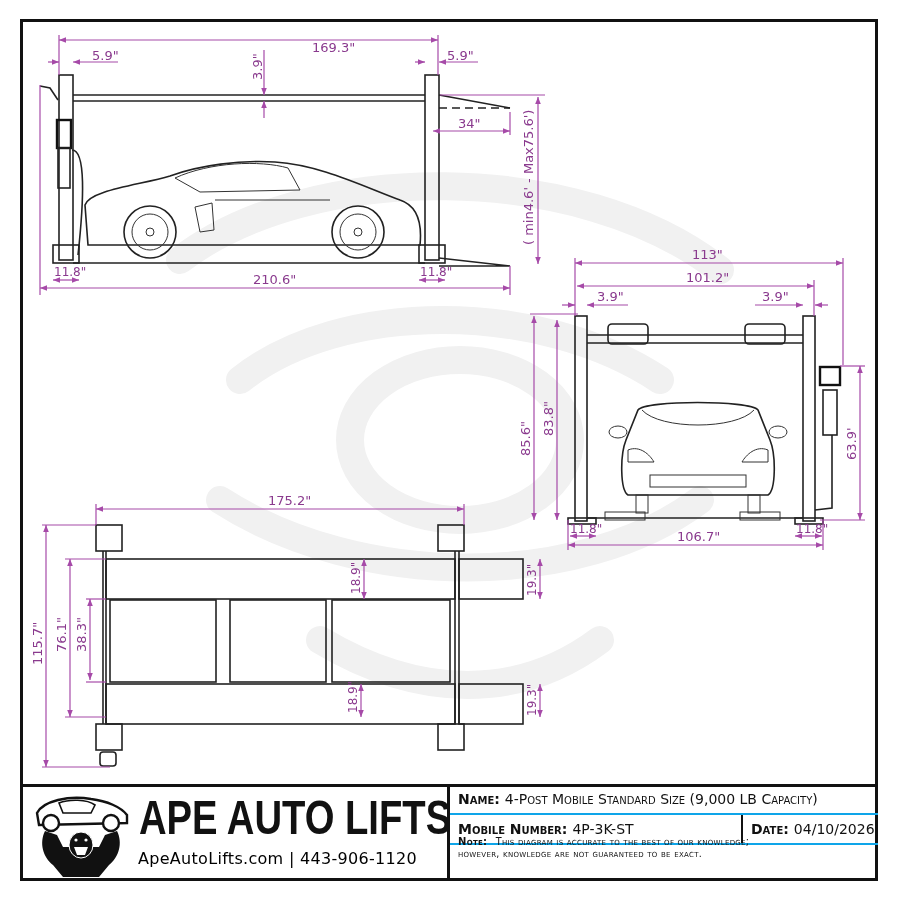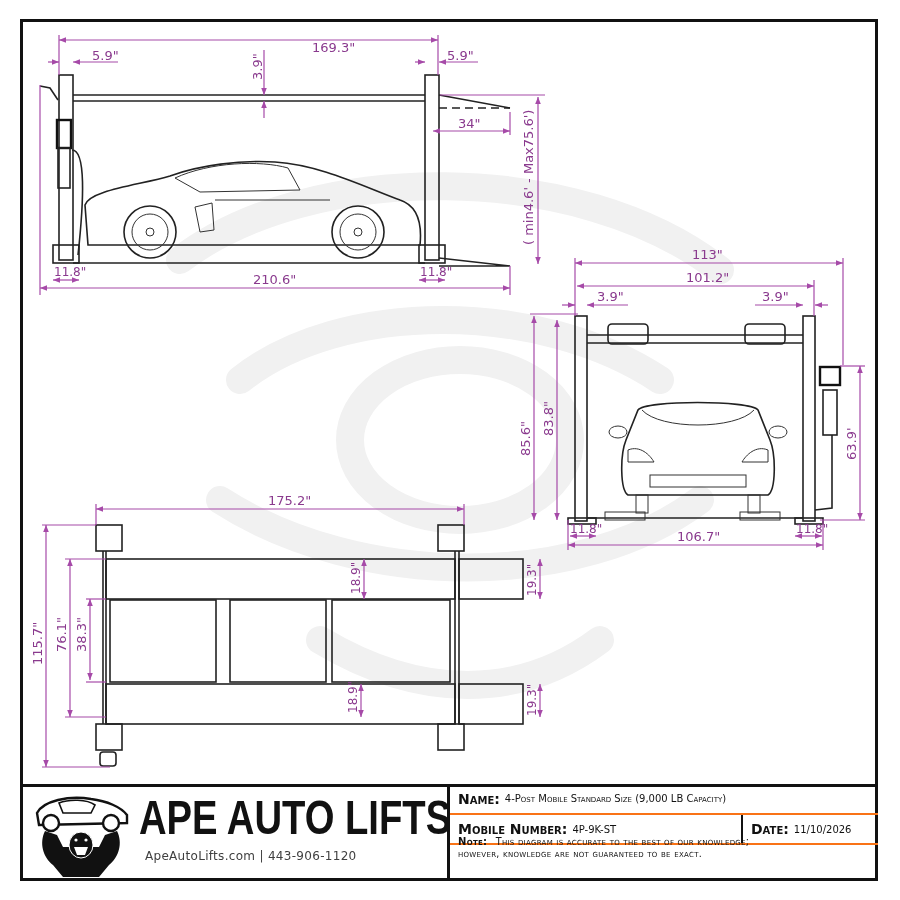--- a/index.html
+++ b/index.html
@@ -9,29 +9,29 @@
   svg.draw{position:absolute;left:0;top:0;width:900px;height:900px;}
   .dim{font-family:"DejaVu Sans",sans-serif;font-size:13px;fill:#8a3a8e;}
   .dim-sm{font-family:"DejaVu Sans",sans-serif;font-size:12px;fill:#8a3a8e;}
   .ln{stroke:#222;stroke-width:1.6;fill:none;}
   .ln-thin{stroke:#333;stroke-width:1;fill:none;}
   .ln-bold{stroke:#111;stroke-width:2.4;fill:none;}
   .dl{stroke:#a64aa8;stroke-width:1.2;fill:none;}
   .titleblock{position:absolute;left:20px;top:784px;width:858px;height:97px;border-top:3px solid #111;box-sizing:border-box;}
   .brand{position:absolute;left:23px;top:787px;width:424px;height:91px;}
   .brand-name{position:absolute;left:116px;top:6px;font-family:"Liberation Sans",sans-serif;font-weight:bold;font-size:49px;letter-spacing:0px;color:#111;transform:scaleX(0.78);transform-origin:left top;white-space:nowrap;line-height:1;}
-  .brand-contact{position:absolute;left:122px;top:62px;font-family:"DejaVu Sans",sans-serif;font-size:12px;color:#404040;white-space:nowrap;letter-spacing:0.3px;}
+  .brand-contact{position:absolute;left:115px;top:62px;font-family:"DejaVu Sans",sans-serif;font-size:16px;color:#000000;white-space:nowrap;letter-spacing:0.3px;}
   .info{position:absolute;left:447px;top:784px;width:431px;height:97px;border-left:3px solid #111;box-sizing:border-box;}
-  .row{position:absolute;left:0;width:428px;box-sizing:border-box;border-bottom:2px solid #f97316;font-family:"DejaVu Sans",sans-serif;color:#111;white-space:nowrap;}
+  .row{position:absolute;left:0;width:428px;box-sizing:border-box;border-bottom:2px solid #0ea5e9;font-family:"DejaVu Sans",sans-serif;color:#111;white-space:nowrap;}
   .r1{top:0;height:31px;}
   .r2{top:31px;height:30px;}
   .r3{top:48px;height:33px;border-bottom:none;}
   .cell{position:absolute;top:0;height:100%;display:flex;align-items:center;padding-left:8px;box-sizing:border-box;}
   .lbl{font-weight:bold;font-variant:small-caps;font-size:14px;margin-right:5px;}
-  .val{font-size:10px;font-variant:small-caps;text-align:right;}
+  .val{font-size:14px;font-variant:small-caps;text-align:right;}
   .note{font-size:9.6px;line-height:12px;font-variant:small-caps;letter-spacing:0.3px;padding-top:4px;padding-left:8px;}
   .note .lbl{font-size:10px;}
   .divider-v{position:absolute;left:291px;top:0;width:2px;height:100%;background:#111;}
 </style>
 </head>
 <body>
 
 <div class="frame"></div>
 
 <svg class="watermark" viewBox="0 0 800 620">
@@ -269,26 +269,26 @@
 <div class="info">
   <div class="row r1">
     <div class="cell" style="left:0;width:428px;">
       <span class="lbl">Name:</span>
       <span class="val">4-Post Mobile Standard Size (9,000 LB Capacity)</span>
     </div>
   </div>
   <div class="row r2">
     <div class="cell" style="left:0;width:291px;">
       <span class="lbl">Mobile Number:</span>
-      <span class="val">4P-9K-ST</span>
+      <span class="val">4P-3K-ST</span>
     </div>
     <div class="divider-v"></div>
     <div class="cell" style="left:293px;width:160px;">
       <span class="lbl">Date:</span>
-      <span class="val">11/10/2026</span>
+      <span class="val">04/10/2026</span>
     </div>
   </div>
   <div class="row r3 note">
     <div>
       <span class="lbl">Note:</span>
       <span>This diagram is accurate to the best of our knowledge;</span>
     </div>
     <div>however, knowledge are not guaranteed to be exact.</div>
   </div>
 </div>

